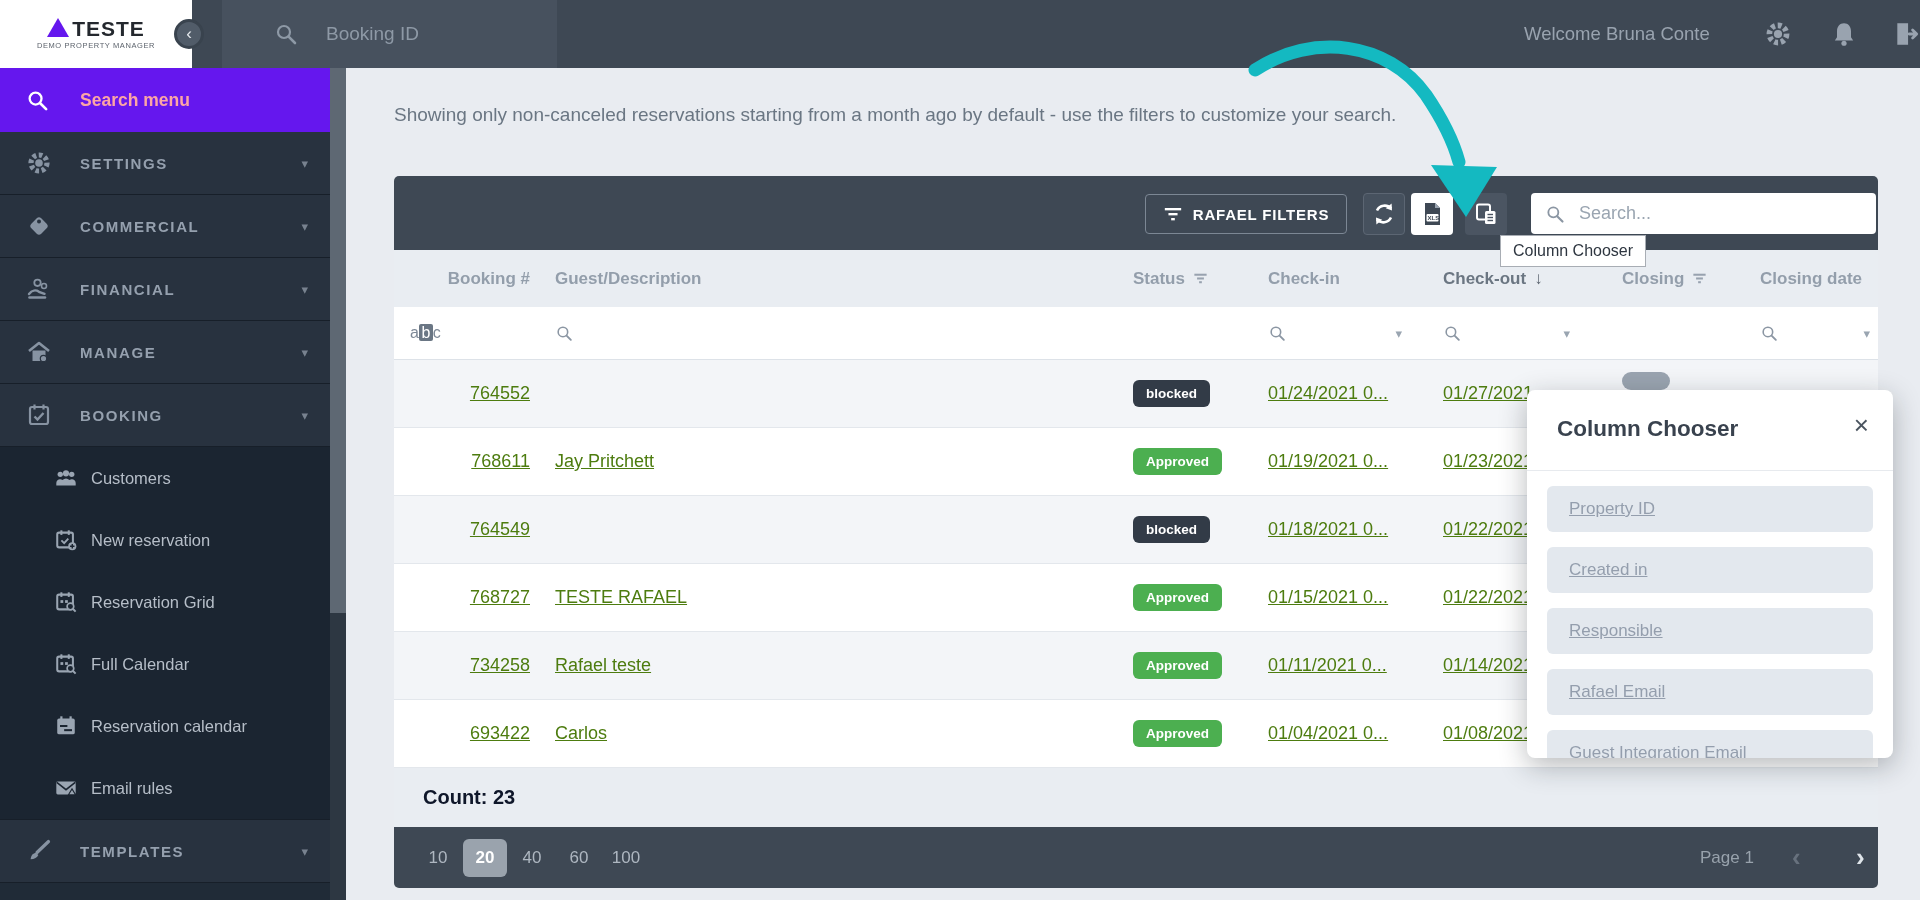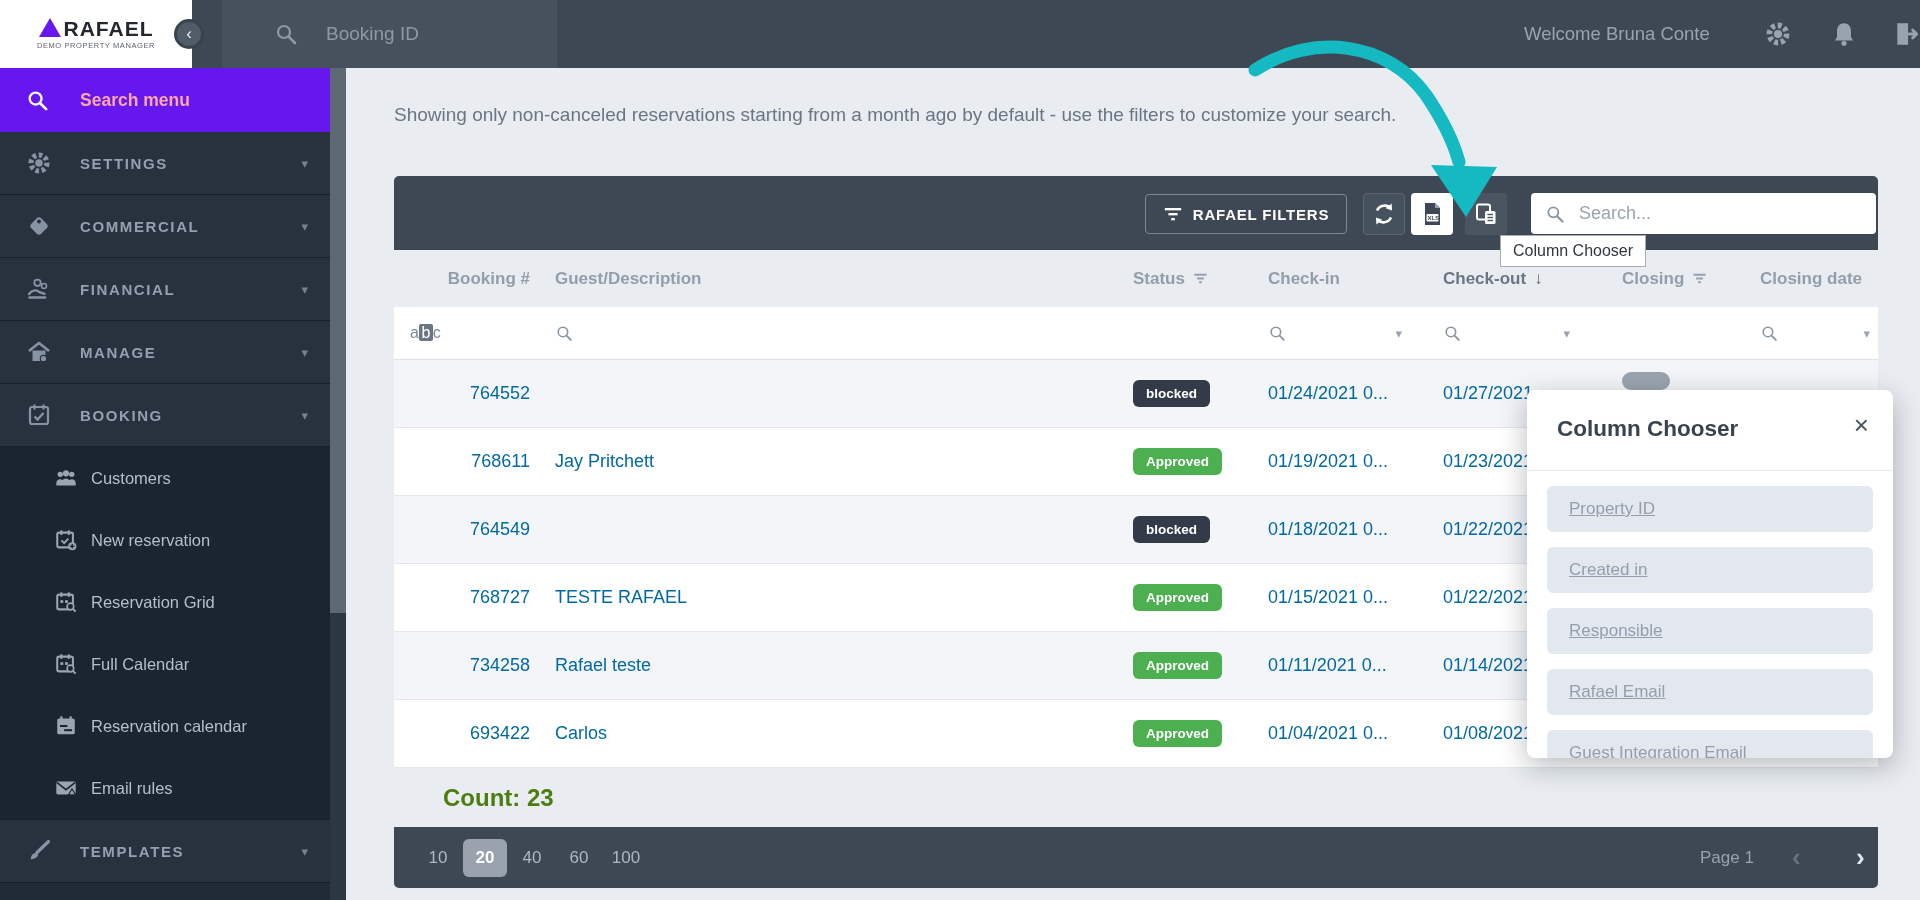--- a/index.html
+++ b/index.html
@@ -83,28 +83,28 @@
   .c7{width:132px;padding-left:14px;}
   .hcell{color:#939eab;font-size:17px;font-weight:bold;gap:8px;}
   .hcell .funnel{width:15px;height:13px;color:#98a2af;}
   .hcell.sorted{color:#6b7682;}
   .sort-arrow{font-size:17px;color:#5d6570;font-weight:bold;}
   .fcell{color:#8b96a3;position:relative;}
   .fcell .icon{width:19px;height:19px;color:#8b96a3;}
   .fcell .caret{position:absolute;font-size:13px;color:#9aa5b1;top:50%;transform:translateY(-50%);}
   .abc{font-size:16px;color:#7d8896;letter-spacing:.5px;}
   .abc .hl{background:#6a7684;color:#fff;padding:0 2px;border-radius:2px;}
-  .cellTxt{color:#0369a1;font-size:18px;}
+  .cellTxt{color:#4d7c0f;font-size:18px;text-decoration:underline;}
   .badge{border-radius:6px;padding:6px 13px;font-size:13.5px;font-weight:bold;color:#fff;}
   .badge-approved{background:#4caf50;}
   .badge-blocked{background:#323b47;}
   .closing-toggle{width:48px;height:18px;border-radius:9px;background:#9aa4b0;margin-top:-26px;}
   .tfoot{position:absolute;left:0;top:592px;width:1484px;height:59px;background:#e9edf2;
          display:flex;align-items:center;}
-  .count-lbl{margin-left:49px;font-size:24px;font-weight:bold;color:#4d7c0f;}
+  .count-lbl{margin-left:29px;font-size:20px;font-weight:bold;color:#0f172a;}
   .pager{position:absolute;left:0;top:651px;width:1484px;height:61px;background:#3e4854;
          border-radius:0 0 5px 5px;display:flex;align-items:center;}
   .sizes{display:flex;align-items:center;margin-left:22px;gap:3px;}
   .size-btn{min-width:44px;height:38px;line-height:38px;text-align:center;font-size:17px;
             color:#aeb7c1;border-radius:6px;cursor:pointer;}
   .size-btn.sel{background:#9aa3ad;color:#fff;font-weight:bold;}
   .page-lbl{position:absolute;left:1306px;font-size:17px;color:#98a2ac;}
   .pg-prev{position:absolute;left:1398px;font-size:26px;color:#67717d;cursor:pointer;font-weight:bold;}
   .pg-next{position:absolute;left:1462px;font-size:26px;color:#dfe5ea;cursor:pointer;font-weight:bold;}
   
@@ -121,21 +121,21 @@
 </style>
 </head>
 <body>
 
 <div class="stage">
 
   <div class="topbar">
     <div class="logo-box">
       <div class="logo-top">
         <span class="logo-tri"></span>
-        <span class="logo-title">RAFAEL</span>
+        <span class="logo-title">TESTE</span>
       </div>
       <div class="logo-sub">DEMO PROPERTY MANAGER</div>
     </div>
     <div class="collapse-btn">‹</div>
     <div class="topbar-search">
       <span class="icon">
         <svg viewBox="0 0 24 24">
             <circle cx="10" cy="10" r="6" fill="none" stroke="currentColor" stroke-width="2.2"></circle>
             <line x1="14.6" y1="14.6" x2="21" y2="21" stroke="currentColor" stroke-width="2.6" stroke-linecap="round"></line>
           </svg>

